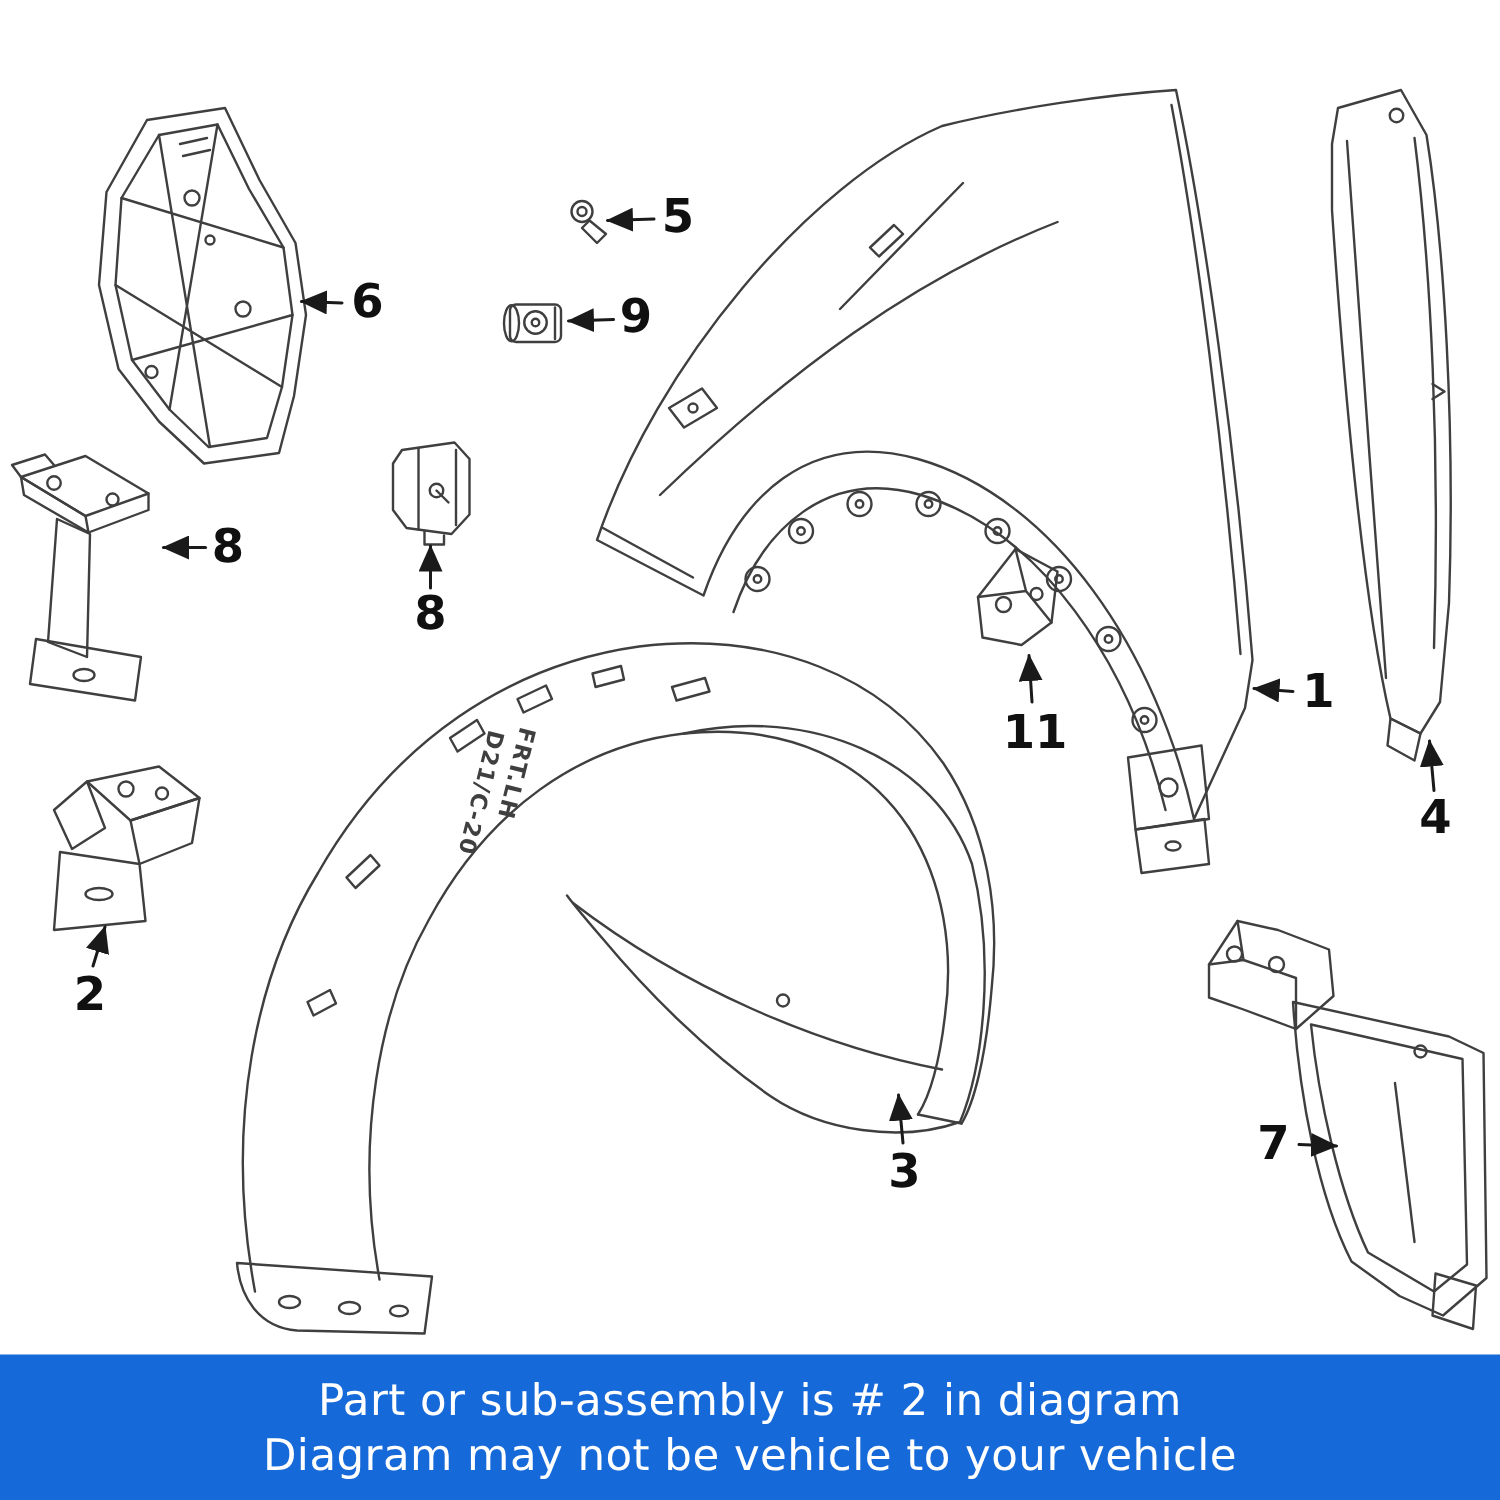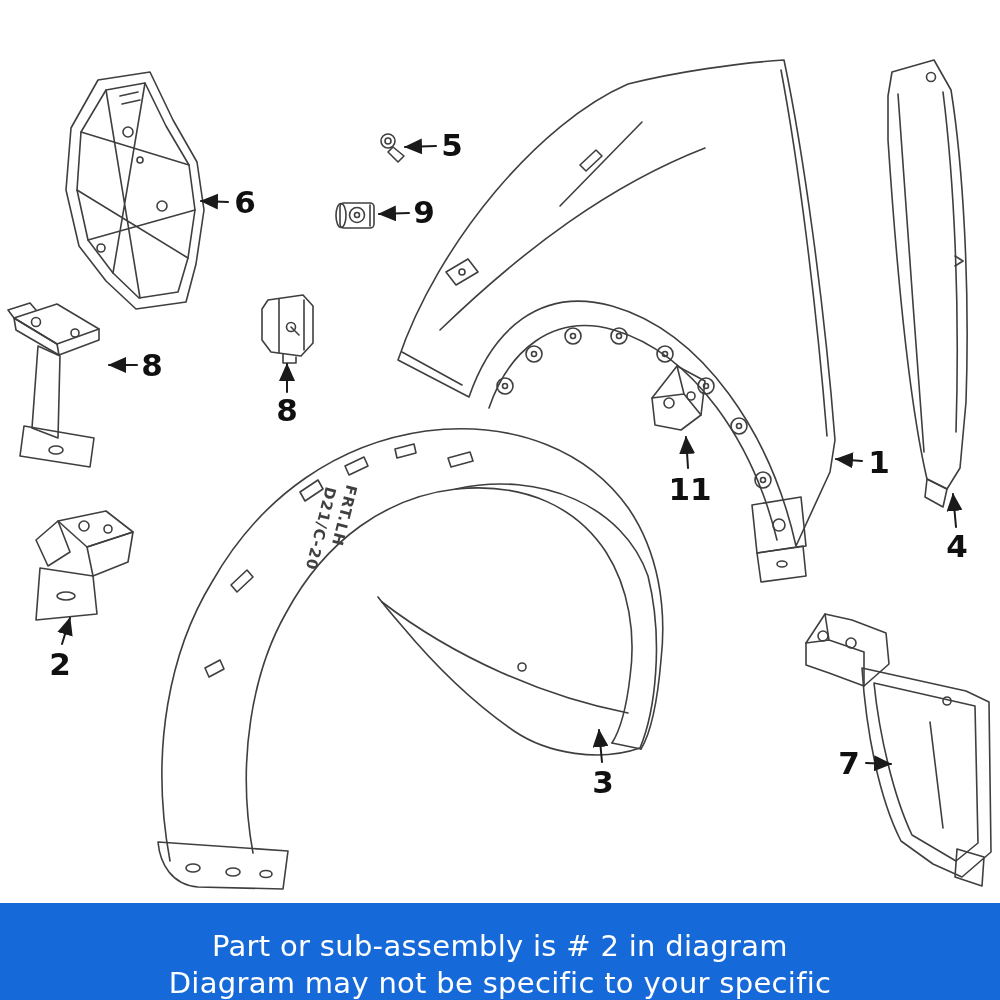--- a/index.html
+++ b/index.html
@@ -8,21 +8,21 @@
     overflow:hidden; font-family:"DejaVu Sans","Liberation Sans",sans-serif;
   }
   svg.art { position:absolute; left:0; top:0; }
   .callout {
     position:absolute; transform:translate(-50%,-50%);
     font-weight:bold; font-size:31px; color:#101010; line-height:1;
     user-select:none;
   }
   .banner {
     position:absolute; left:0; right:0; bottom:0; height:97px;
-    display:flex; flex-direction:column; align-items:center; justify-content:flex-end;
+    display:flex; flex-direction:column; align-items:center; justify-content:center;
     gap:3px; font-size:29px; letter-spacing:0.3px;
   }
   .banner div { white-space:nowrap; }
 </style>
 </head>
 <body>
 
 <div class="stage">
 
   <svg class="art" width="1000" height="903" viewBox="0 0 1000 903" fill="none" stroke="#3f3f3f" stroke-width="1.6" stroke-linejoin="round" stroke-linecap="round">
@@ -191,16 +191,16 @@
   <div class="callout" style="left:452px;top:145px">5</div>
   <div class="callout" style="left:245px;top:202px">6</div>
   <div class="callout" style="left:849px;top:763px">7</div>
   <div class="callout" style="left:152px;top:365px">8</div>
   <div class="callout" style="left:424px;top:212px">9</div>
   <div class="callout" style="left:287px;top:410px">8</div>
   <div class="callout" style="left:690px;top:489px">11</div>
 
   <div class="banner" style="background: rgb(22, 105, 216); color: rgb(255, 255, 255);">
     <div>Part or sub-assembly is # 2 in diagram</div>
-    <div>Diagram may not be specific to your specific</div>
+    <div>Diagram may not be vehicle to your vehicle</div>
   </div>
 
 </div>
 
 </body></html>

